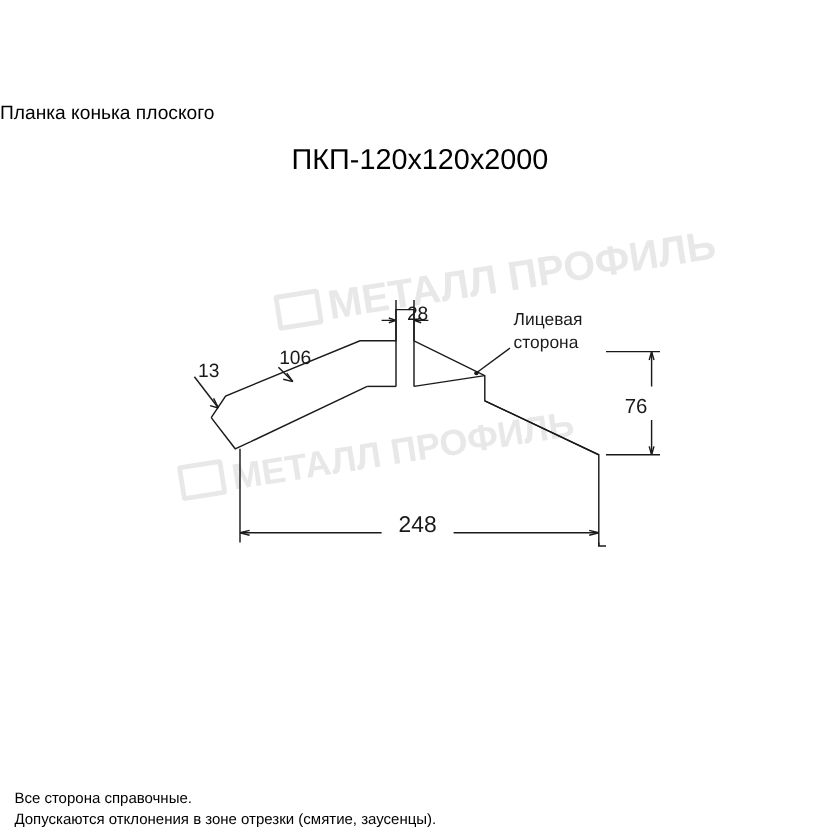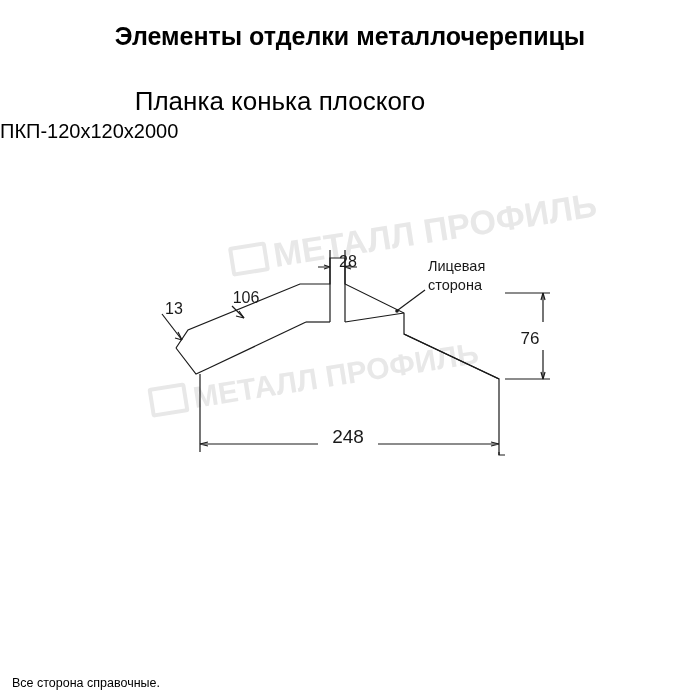--- a/index.html
+++ b/index.html
@@ -28,29 +28,29 @@
     text-align: center;
     font-size: 25px;
     font-weight: bold;
     letter-spacing: 0px;
   }
   .title-sub {
     position: absolute;
     top: 86px;
     left: 0;
     width: 560px;
-    text-align: center;
-    font-size: 26px;
+    font-size: 16px;
   }
   .title-code {
     position: absolute;
     top: 120px;
     left: 0;
     width: 700px;
-    font-size: 20px;
+    text-align: center;
+    font-size: 24px;
   }
   .drawing {
     position: absolute;
     top: 0;
     left: 0;
     width: 700px;
     height: 700px;
   }
   .footer {
     position: absolute;
@@ -94,21 +94,20 @@
   }
 </style>
 </head>
 <body>
 
 <div class="page">
 
   <div class="wm wm1"><span class="wm-box"></span><span>МЕТАЛЛ ПРОФИЛЬ</span></div>
   <div class="wm wm2"><span class="wm-box"></span><span>МЕТАЛЛ ПРОФИЛЬ</span></div>
 
-  <div class="title-main">Элементы отделки металлочерепицы</div>
   <div class="title-sub">Планка конька плоского</div>
   <div class="title-code">ПКП-120х120х2000</div>
 
   <svg class="drawing" viewBox="0 0 700 700">
     <g fill="none" stroke="#1a1a1a" stroke-width="1.2" stroke-linejoin="miter" stroke-linecap="butt">
 
       <path d="M 176 348
                L 188 330
                L 300 284
                L 330 284
@@ -161,14 +160,15 @@
       <text x="348" y="267" font-size="16" text-anchor="middle">28</text>
       <text x="530" y="344" font-size="17" text-anchor="middle">76</text>
       <text x="348" y="443" font-size="19" text-anchor="middle">248</text>
       <text x="428" y="271" font-size="14.5" text-anchor="start">Лицевая</text>
       <text x="428" y="290" font-size="14.5" text-anchor="start">сторона</text>
     </g>
   </svg>
 
   <div class="footer">
     <div>Все сторона справочные.</div>
+    <div>Допускаются отклонения в зоне отрезки (смятие, заусенцы).</div>
   </div>
 </div>
 
 </body></html>

